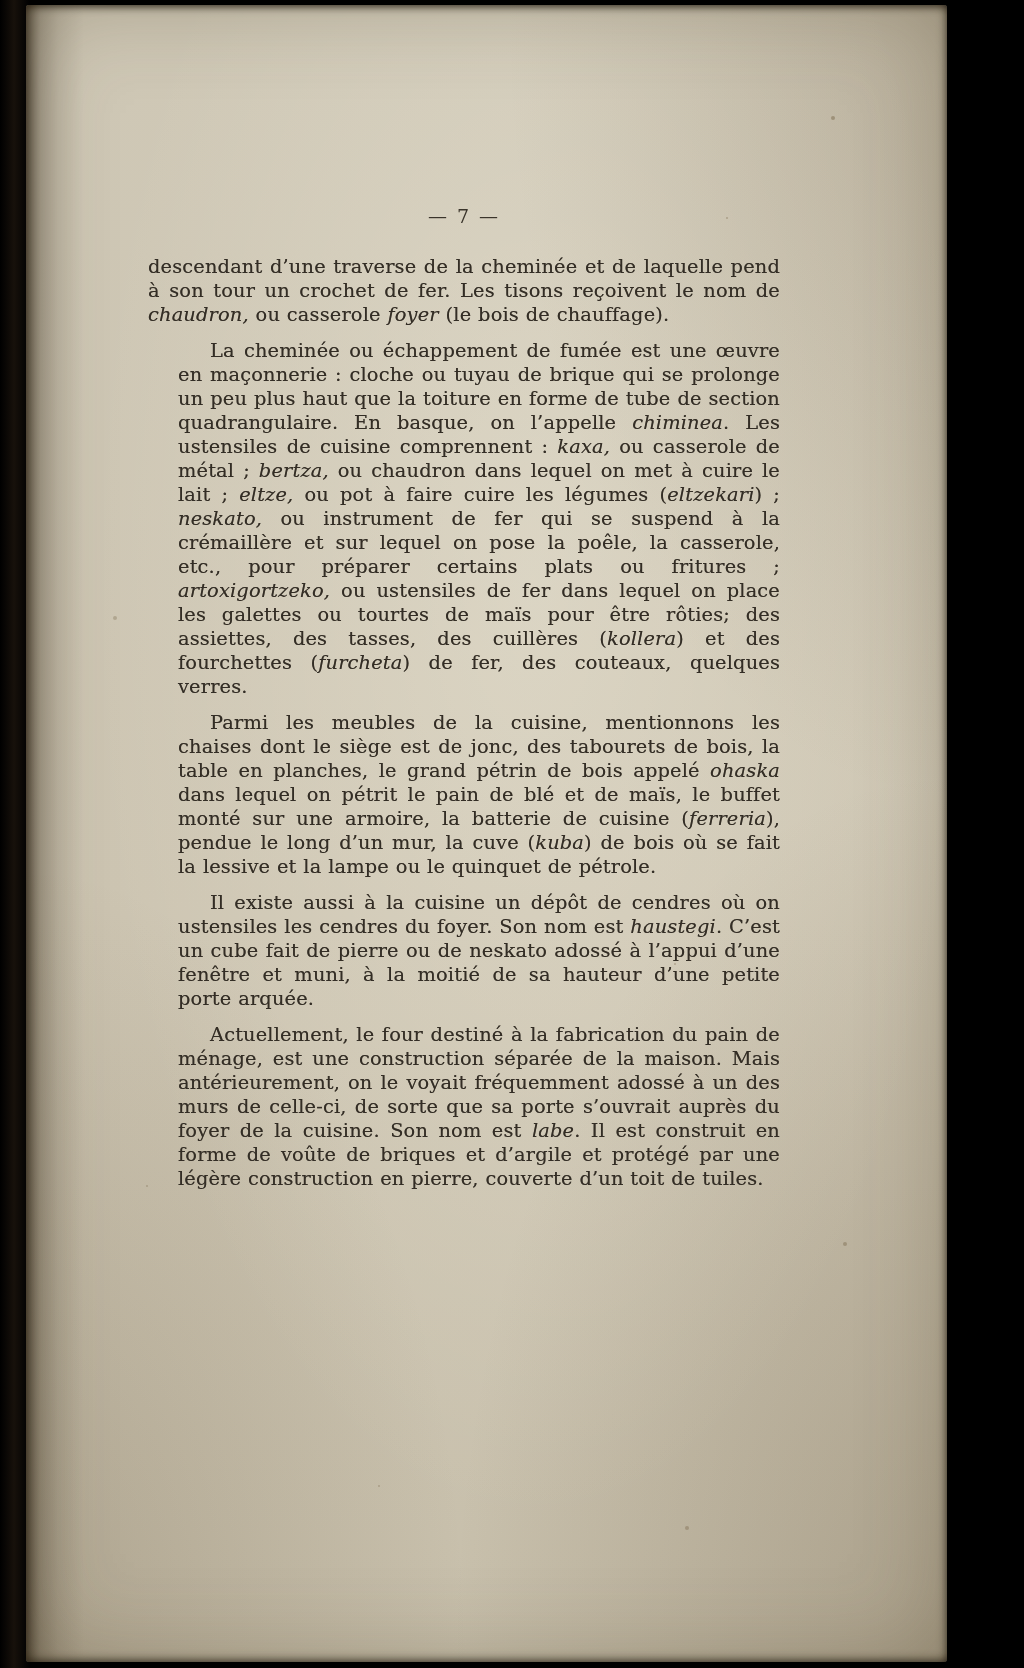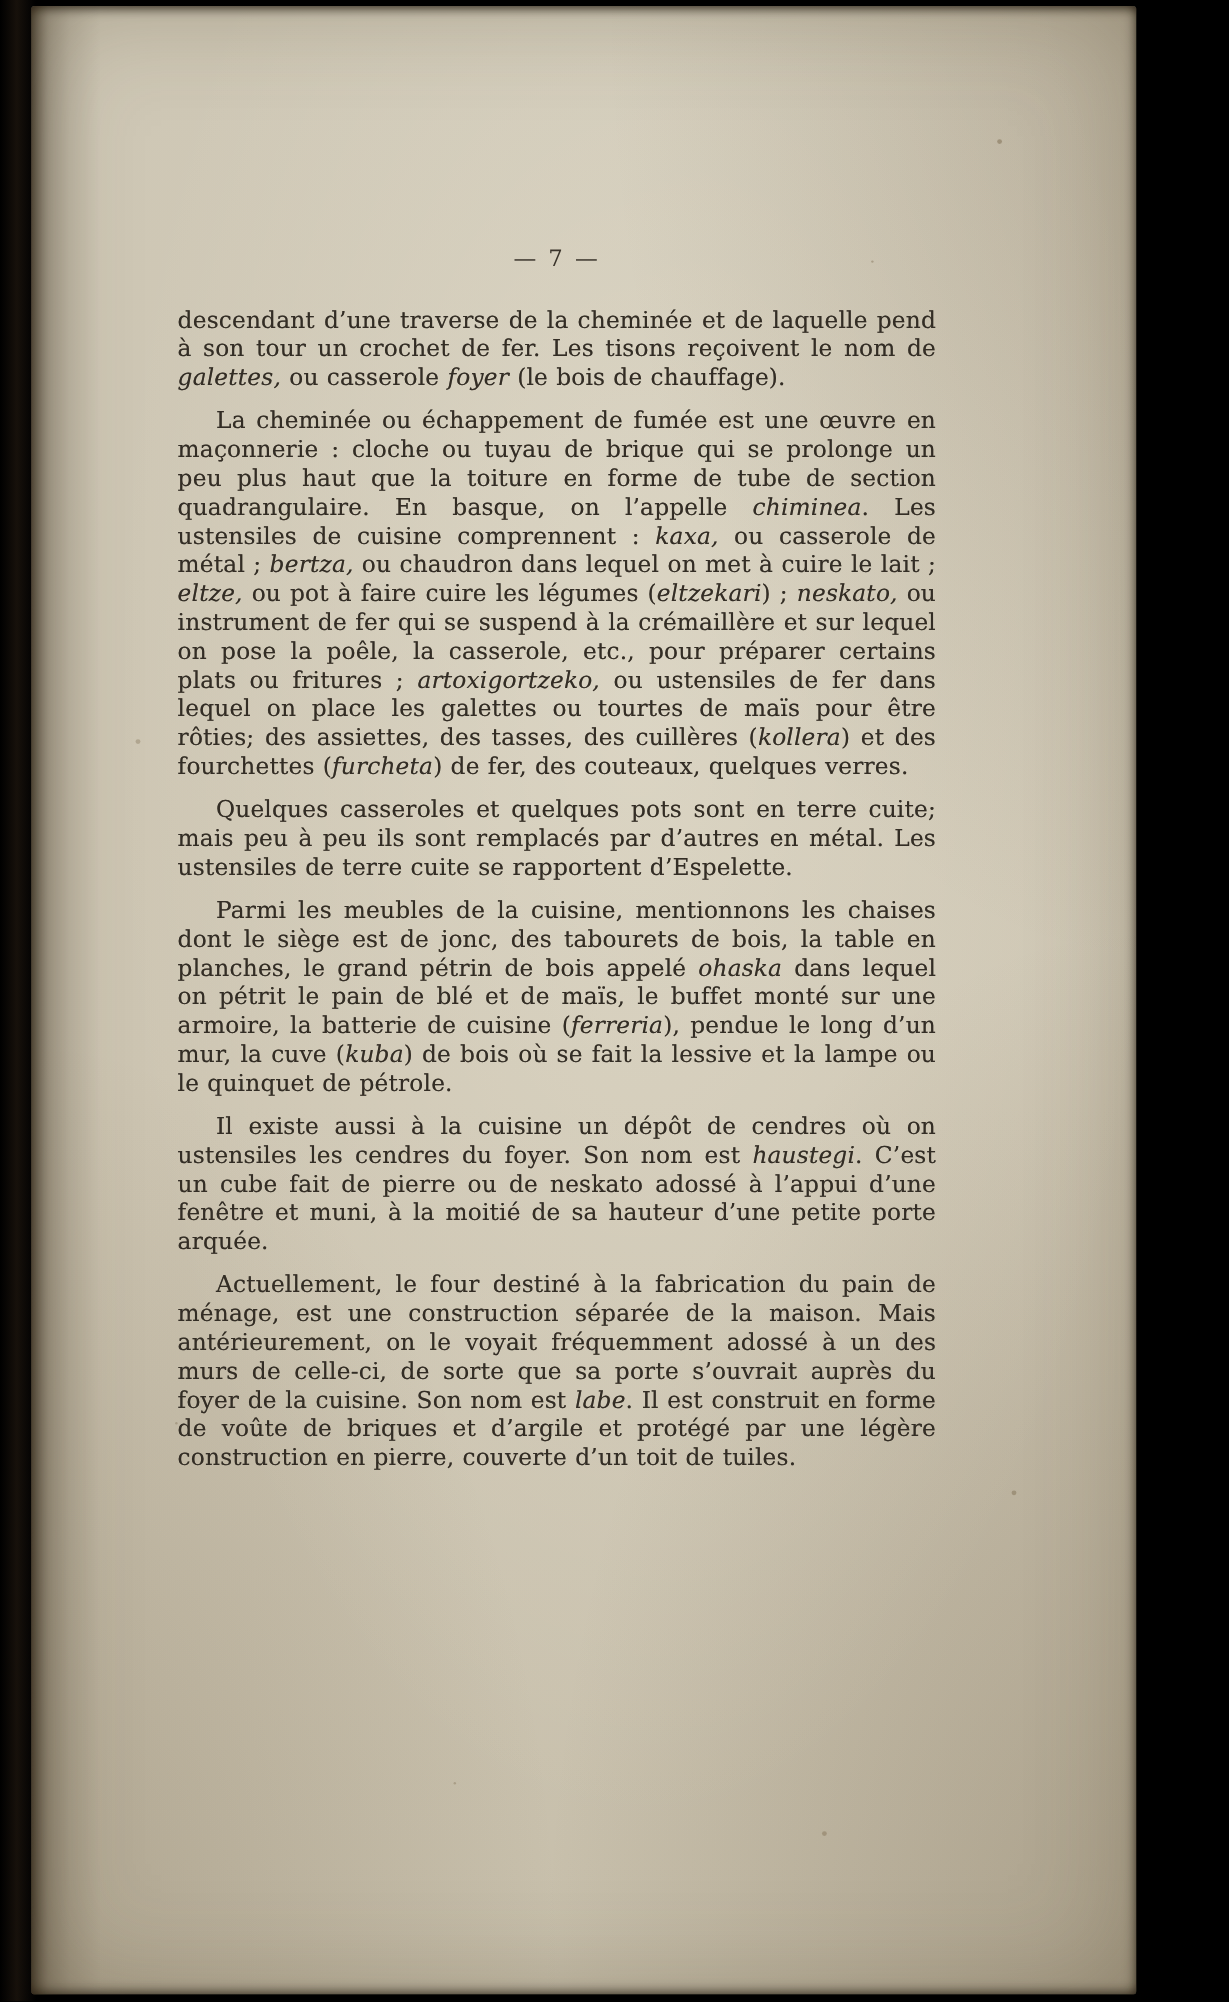--- a/index.html
+++ b/index.html
@@ -91,38 +91,38 @@
     letter-spacing: 0.15px;
     word-spacing: 0.5px;
   }
   .para {
     margin: 0 0 12px 0;
     text-align: justify;
     text-shadow: 0 0 0.5px rgba(51, 45, 37, 0.55);
   }
   .para.indent {
     text-indent: 32px;
+    margin-left: 30px;
   }
   .it {
     font-style: italic;
   }
 </style>
 </head>
 <body>
 
 <div class="scan">
   <div class="paper">
     <div class="gutter-shadow"></div>
     <div class="specks"></div>
     <div class="content">
       <div class="page-number">— 7 —</div>
       <div class="text-block">
-          <p class="para"><span>descendant d’une traverse de la cheminée et de laquelle pend à son tour un crochet de fer. Les tisons reçoivent le nom de </span><span class="it">galettes,</span><span> ou casserole </span><span class="it">foyer</span><span> (le bois de chauffage).</span></p>
+          <p class="para"><span>descendant d’une traverse de la cheminée et de laquelle pend à son tour un crochet de fer. Les tisons reçoivent le nom de </span><span class="it">chaudron,</span><span> ou casserole </span><span class="it">foyer</span><span> (le bois de chauffage).</span></p>
           <p class="para indent"><span>La cheminée ou échappement de fumée est une œuvre en maçonnerie : cloche ou tuyau de brique qui se prolonge un peu plus haut que la toiture en forme de tube de section quadrangulaire. En basque, on l’appelle </span><span class="it">chiminea</span><span>. Les ustensiles de cuisine comprennent : </span><span class="it">kaxa,</span><span> ou casserole de métal ; </span><span class="it">bertza,</span><span> ou chaudron dans lequel on met à cuire le lait ; </span><span class="it">eltze,</span><span> ou pot à faire cuire les légumes (</span><span class="it">eltzekari</span><span>) ; </span><span class="it">neskato,</span><span> ou instrument de fer qui se suspend à la crémaillère et sur lequel on pose la poêle, la casserole, etc., pour préparer certains plats ou fritures ; </span><span class="it">artoxigortzeko,</span><span> ou ustensiles de fer dans lequel on place les galettes ou tourtes de maïs pour être rôties; des assiettes, des tasses, des cuillères (</span><span class="it">kollera</span><span>) et des fourchettes (</span><span class="it">furcheta</span><span>) de fer, des couteaux, quelques verres.</span></p>
-          <p class="para indent"><span>Quelques casseroles et quelques pots sont en terre cuite; mais peu à peu ils sont remplacés par d’autres en métal. Les ustensiles de terre cuite se rapportent d’Espelette.</span></p>
           <p class="para indent"><span>Parmi les meubles de la cuisine, mentionnons les chaises dont le siège est de jonc, des tabourets de bois, la table en planches, le grand pétrin de bois appelé </span><span class="it">ohaska</span><span> dans lequel on pétrit le pain de blé et de maïs, le buffet monté sur une armoire, la batterie de cuisine (</span><span class="it">ferreria</span><span>), pendue le long d’un mur, la cuve (</span><span class="it">kuba</span><span>) de bois où se fait la lessive et la lampe ou le quinquet de pétrole.</span></p>
           <p class="para indent"><span>Il existe aussi à la cuisine un dépôt de cendres où on ustensiles les cendres du foyer. Son nom est </span><span class="it">haustegi</span><span>. C’est un cube fait de pierre ou de neskato adossé à l’appui d’une fenêtre et muni, à la moitié de sa hauteur d’une petite porte arquée.</span></p>
           <p class="para indent"><span>Actuellement, le four destiné à la fabrication du pain de ménage, est une construction séparée de la maison. Mais antérieurement, on le voyait fréquemment adossé à un des murs de celle-ci, de sorte que sa porte s’ouvrait auprès du foyer de la cuisine. Son nom est </span><span class="it">labe</span><span>. Il est construit en forme de voûte de briques et d’argile et protégé par une légère construction en pierre, couverte d’un toit de tuiles.</span></p>
         </div>
     </div>
     <div class="vignette"></div>
   </div>
 </div>
 
 </body></html>

